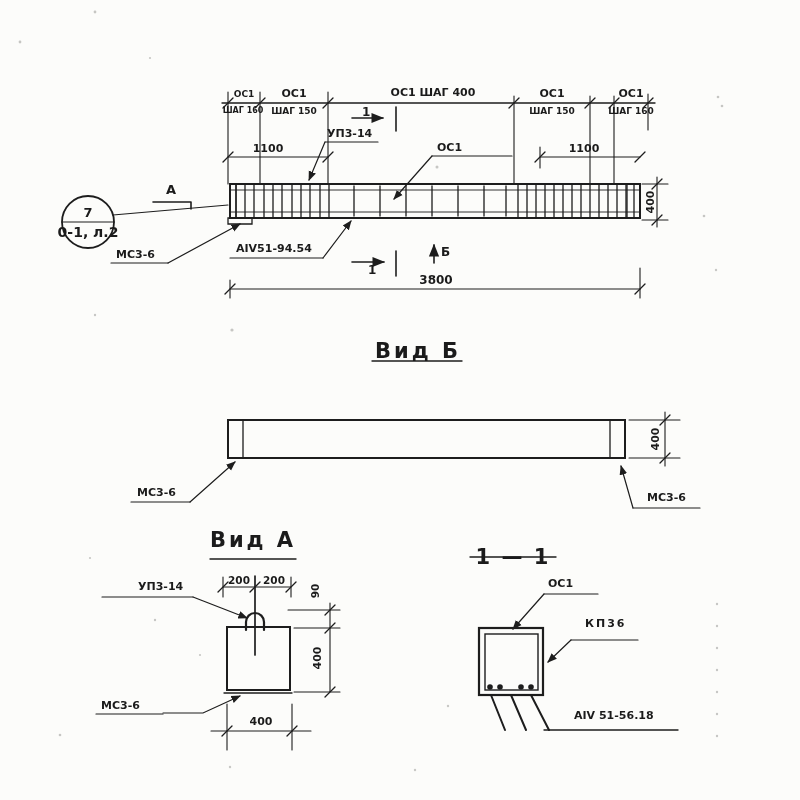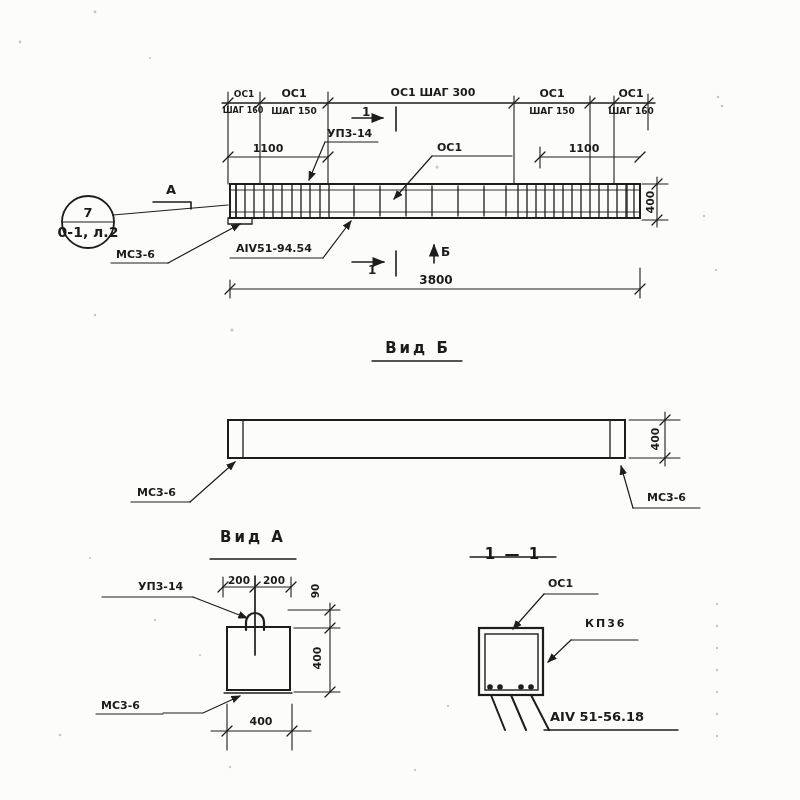--- a/index.html
+++ b/index.html
@@ -7,21 +7,21 @@
     position:relative;width:800px;height:800px;margin:0 auto;
     background:#fcfcfa;overflow:hidden;
     font-family:"DejaVu Sans",sans-serif;color:#1b1b1b;
   }
   .lbl{position:absolute;white-space:nowrap;font-weight:bold;font-size:11px;
        color:#1b1b1b;line-height:1;}
   .ctr{transform:translate(-50%,0);}
   .rot{transform:translate(-50%,-50%) rotate(-90deg);}
   .sm{font-size:9px;}
   .xs{font-size:8px;}
-  .t15{font-size:15px;letter-spacing:3px;}
+  .t15{font-size:21px;letter-spacing:3px;}
   .t12{font-size:12px;}
   svg{position:absolute;left:0;top:0;pointer-events:none;}
 </style>
 </head>
 <body>
 
 <div id="page">
 
   <svg width="800" height="800" viewBox="0 0 800 800">
     <defs>
@@ -163,21 +163,21 @@
         <circle cx="717" cy="670" r="1.2"></circle>
       <circle cx="717" cy="692" r="1.2"></circle>
         <circle cx="717" cy="714" r="1.2"></circle>
       <circle cx="717" cy="736" r="1.2"></circle>
         <circle cx="448" cy="706" r="1.2"></circle>
     </g>
   </svg>
 
   <div class="lbl ctr sm" style="left:244px;top:90px">ОС1</div>
   <div class="lbl ctr" style="left:294px;top:88px">ОС1</div>
-  <div class="lbl ctr" style="left:433px;top:87px">ОС1   ШАГ 300</div>
+  <div class="lbl ctr" style="left:433px;top:87px">ОС1   ШАГ 400</div>
   <div class="lbl ctr" style="left:552px;top:88px">ОС1</div>
   <div class="lbl ctr" style="left:631px;top:88px">ОС1</div>
 
   <div class="lbl ctr xs" style="left:243px;top:107px">ШАГ 160</div>
   <div class="lbl ctr sm" style="left:294px;top:107px">ШАГ 150</div>
   <div class="lbl ctr sm" style="left:552px;top:107px">ШАГ 150</div>
   <div class="lbl ctr sm" style="left:631px;top:107px">ШАГ 160</div>
 
   <div class="lbl t12" style="left:362px;top:106px">1</div>
 
@@ -211,15 +211,15 @@
   <div class="lbl ctr" style="left:239px;top:575px;font-size:10.5px">200</div>
   <div class="lbl ctr" style="left:274px;top:575px;font-size:10.5px">200</div>
   <div class="lbl rot" style="left:315px;top:591px;font-size:10.5px">90</div>
   <div class="lbl rot" style="left:317px;top:658px">400</div>
   <div class="lbl" style="left:101px;top:700px">МС3-6</div>
   <div class="lbl ctr" style="left:261px;top:716px">400</div>
 
   <div class="lbl ctr t15" style="left:513px;top:547px;letter-spacing:2px">1 — 1</div>
   <div class="lbl" style="left:548px;top:578px">ОС1</div>
   <div class="lbl" style="left:585px;top:618px;letter-spacing:2px">КП36</div>
-  <div class="lbl" style="left:550px;top:710px;font-size:13px">АIV 51-56.18</div>
+  <div class="lbl" style="left:574px;top:710px;font-size:11px">АIV 51-56.18</div>
 
 </div>
 
 </body></html>

